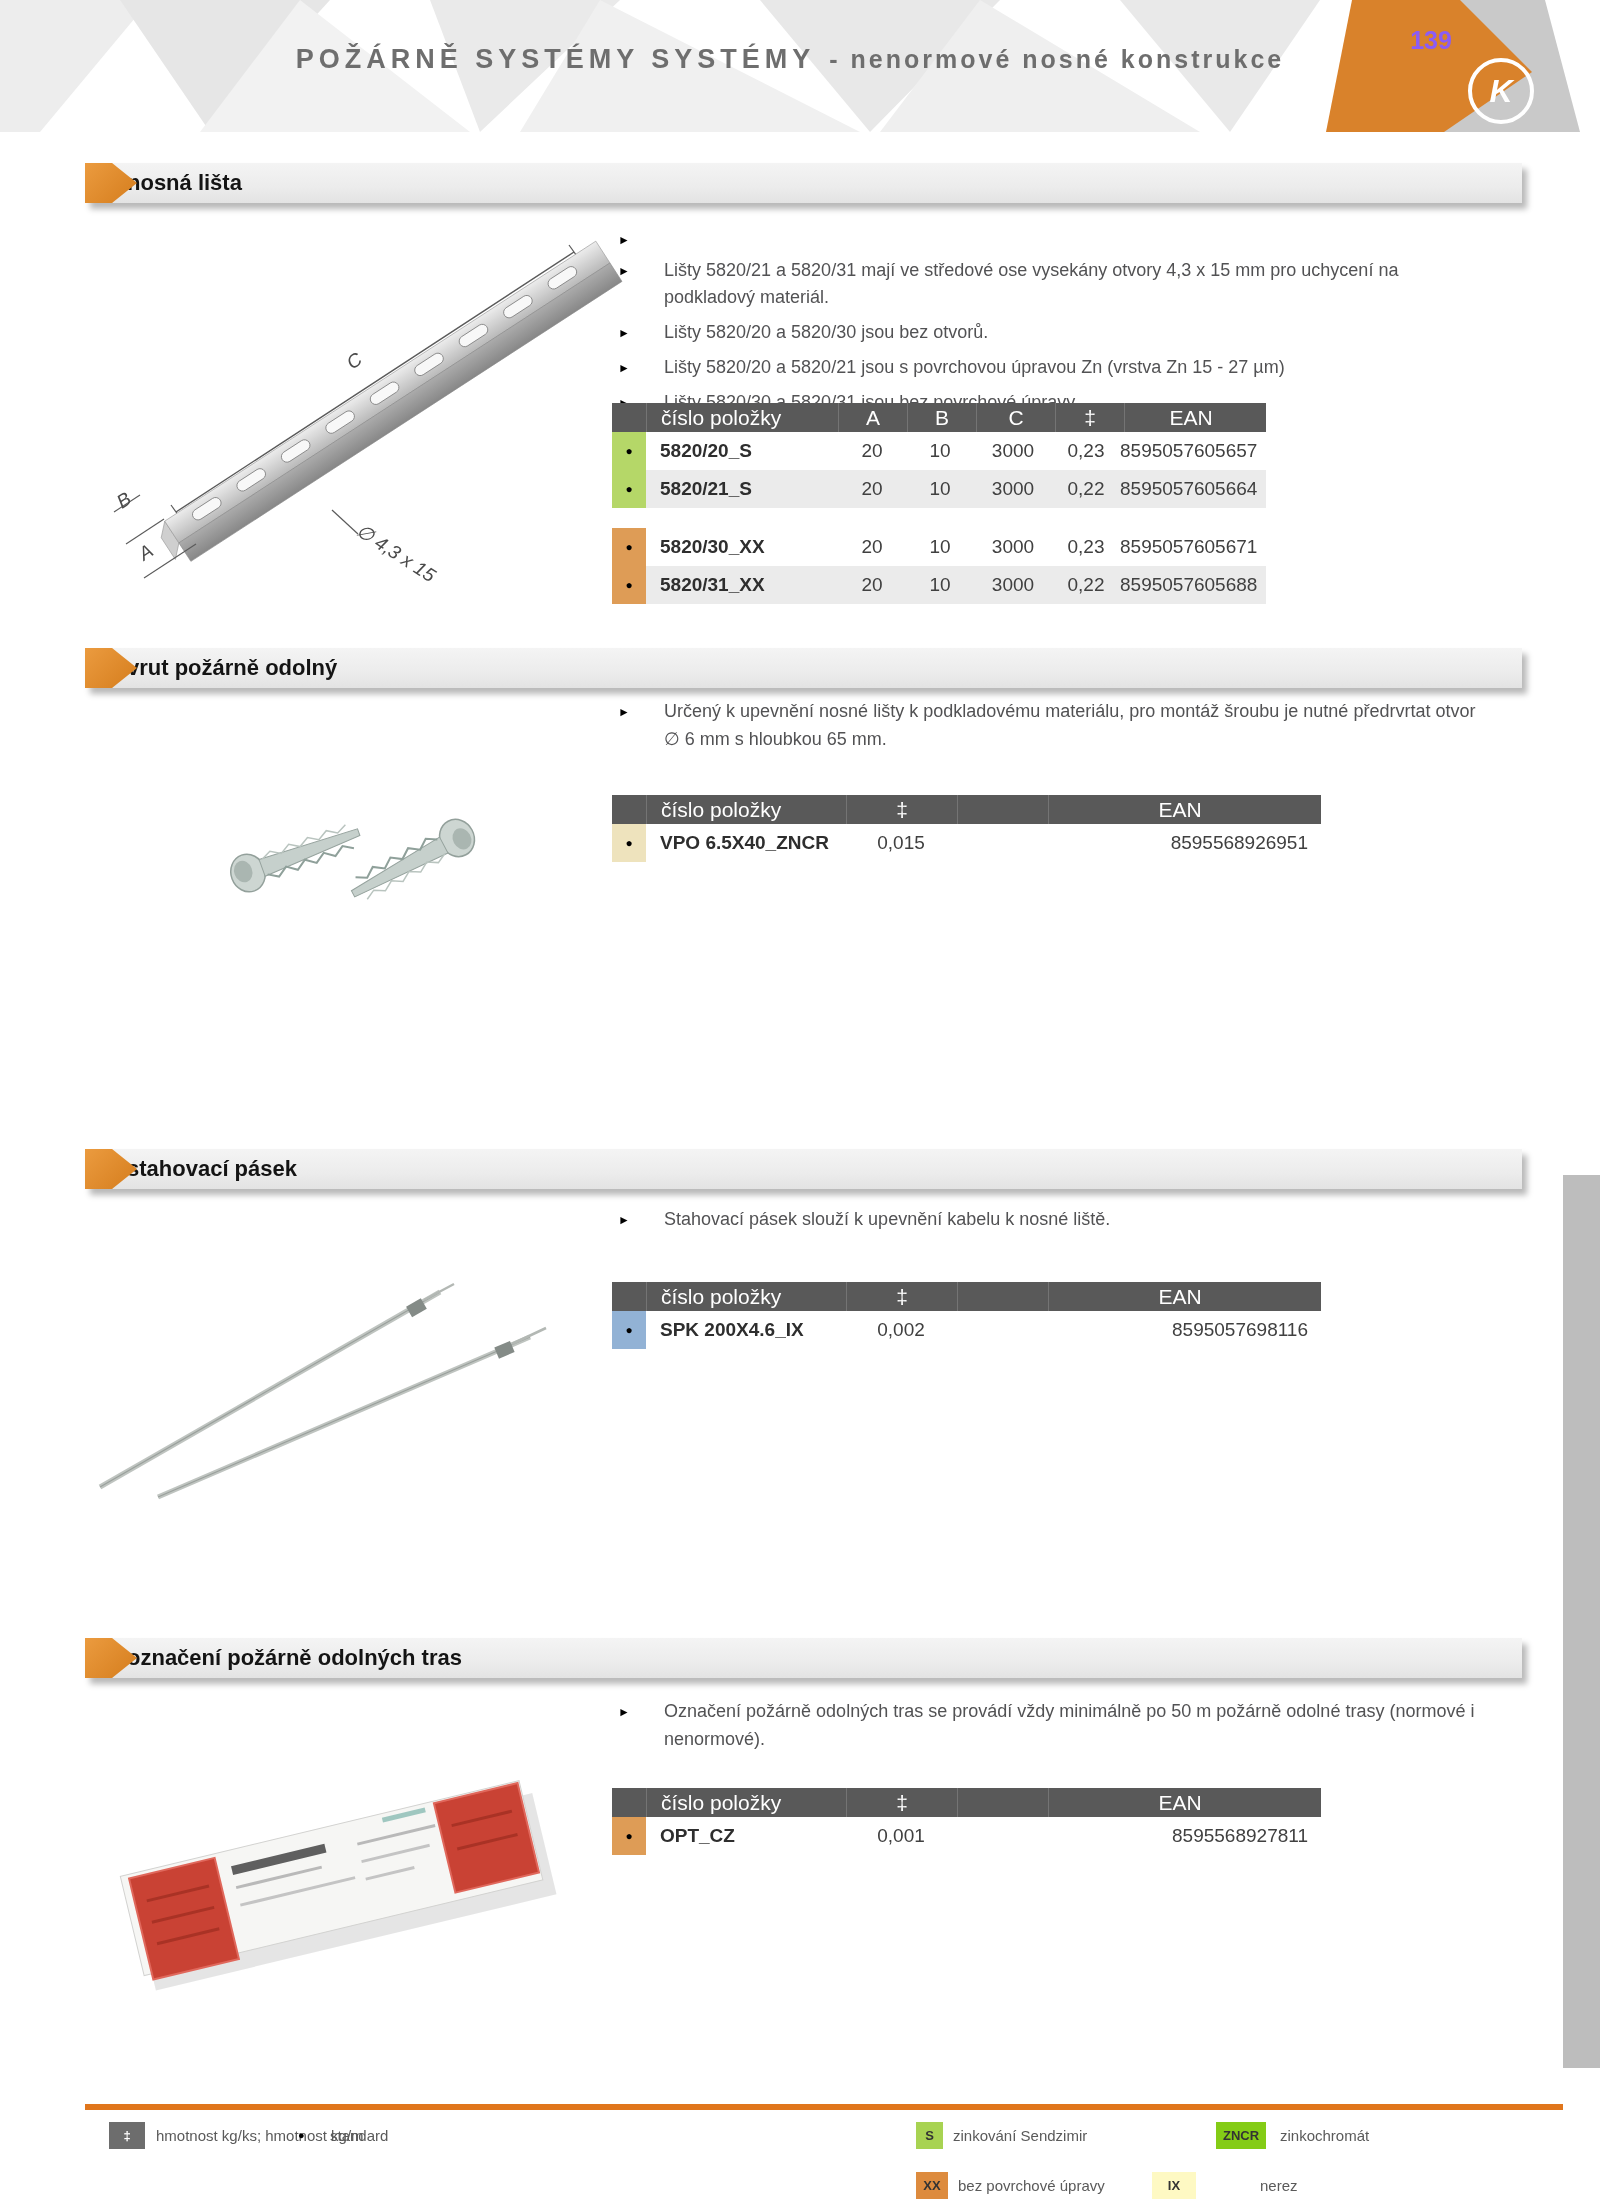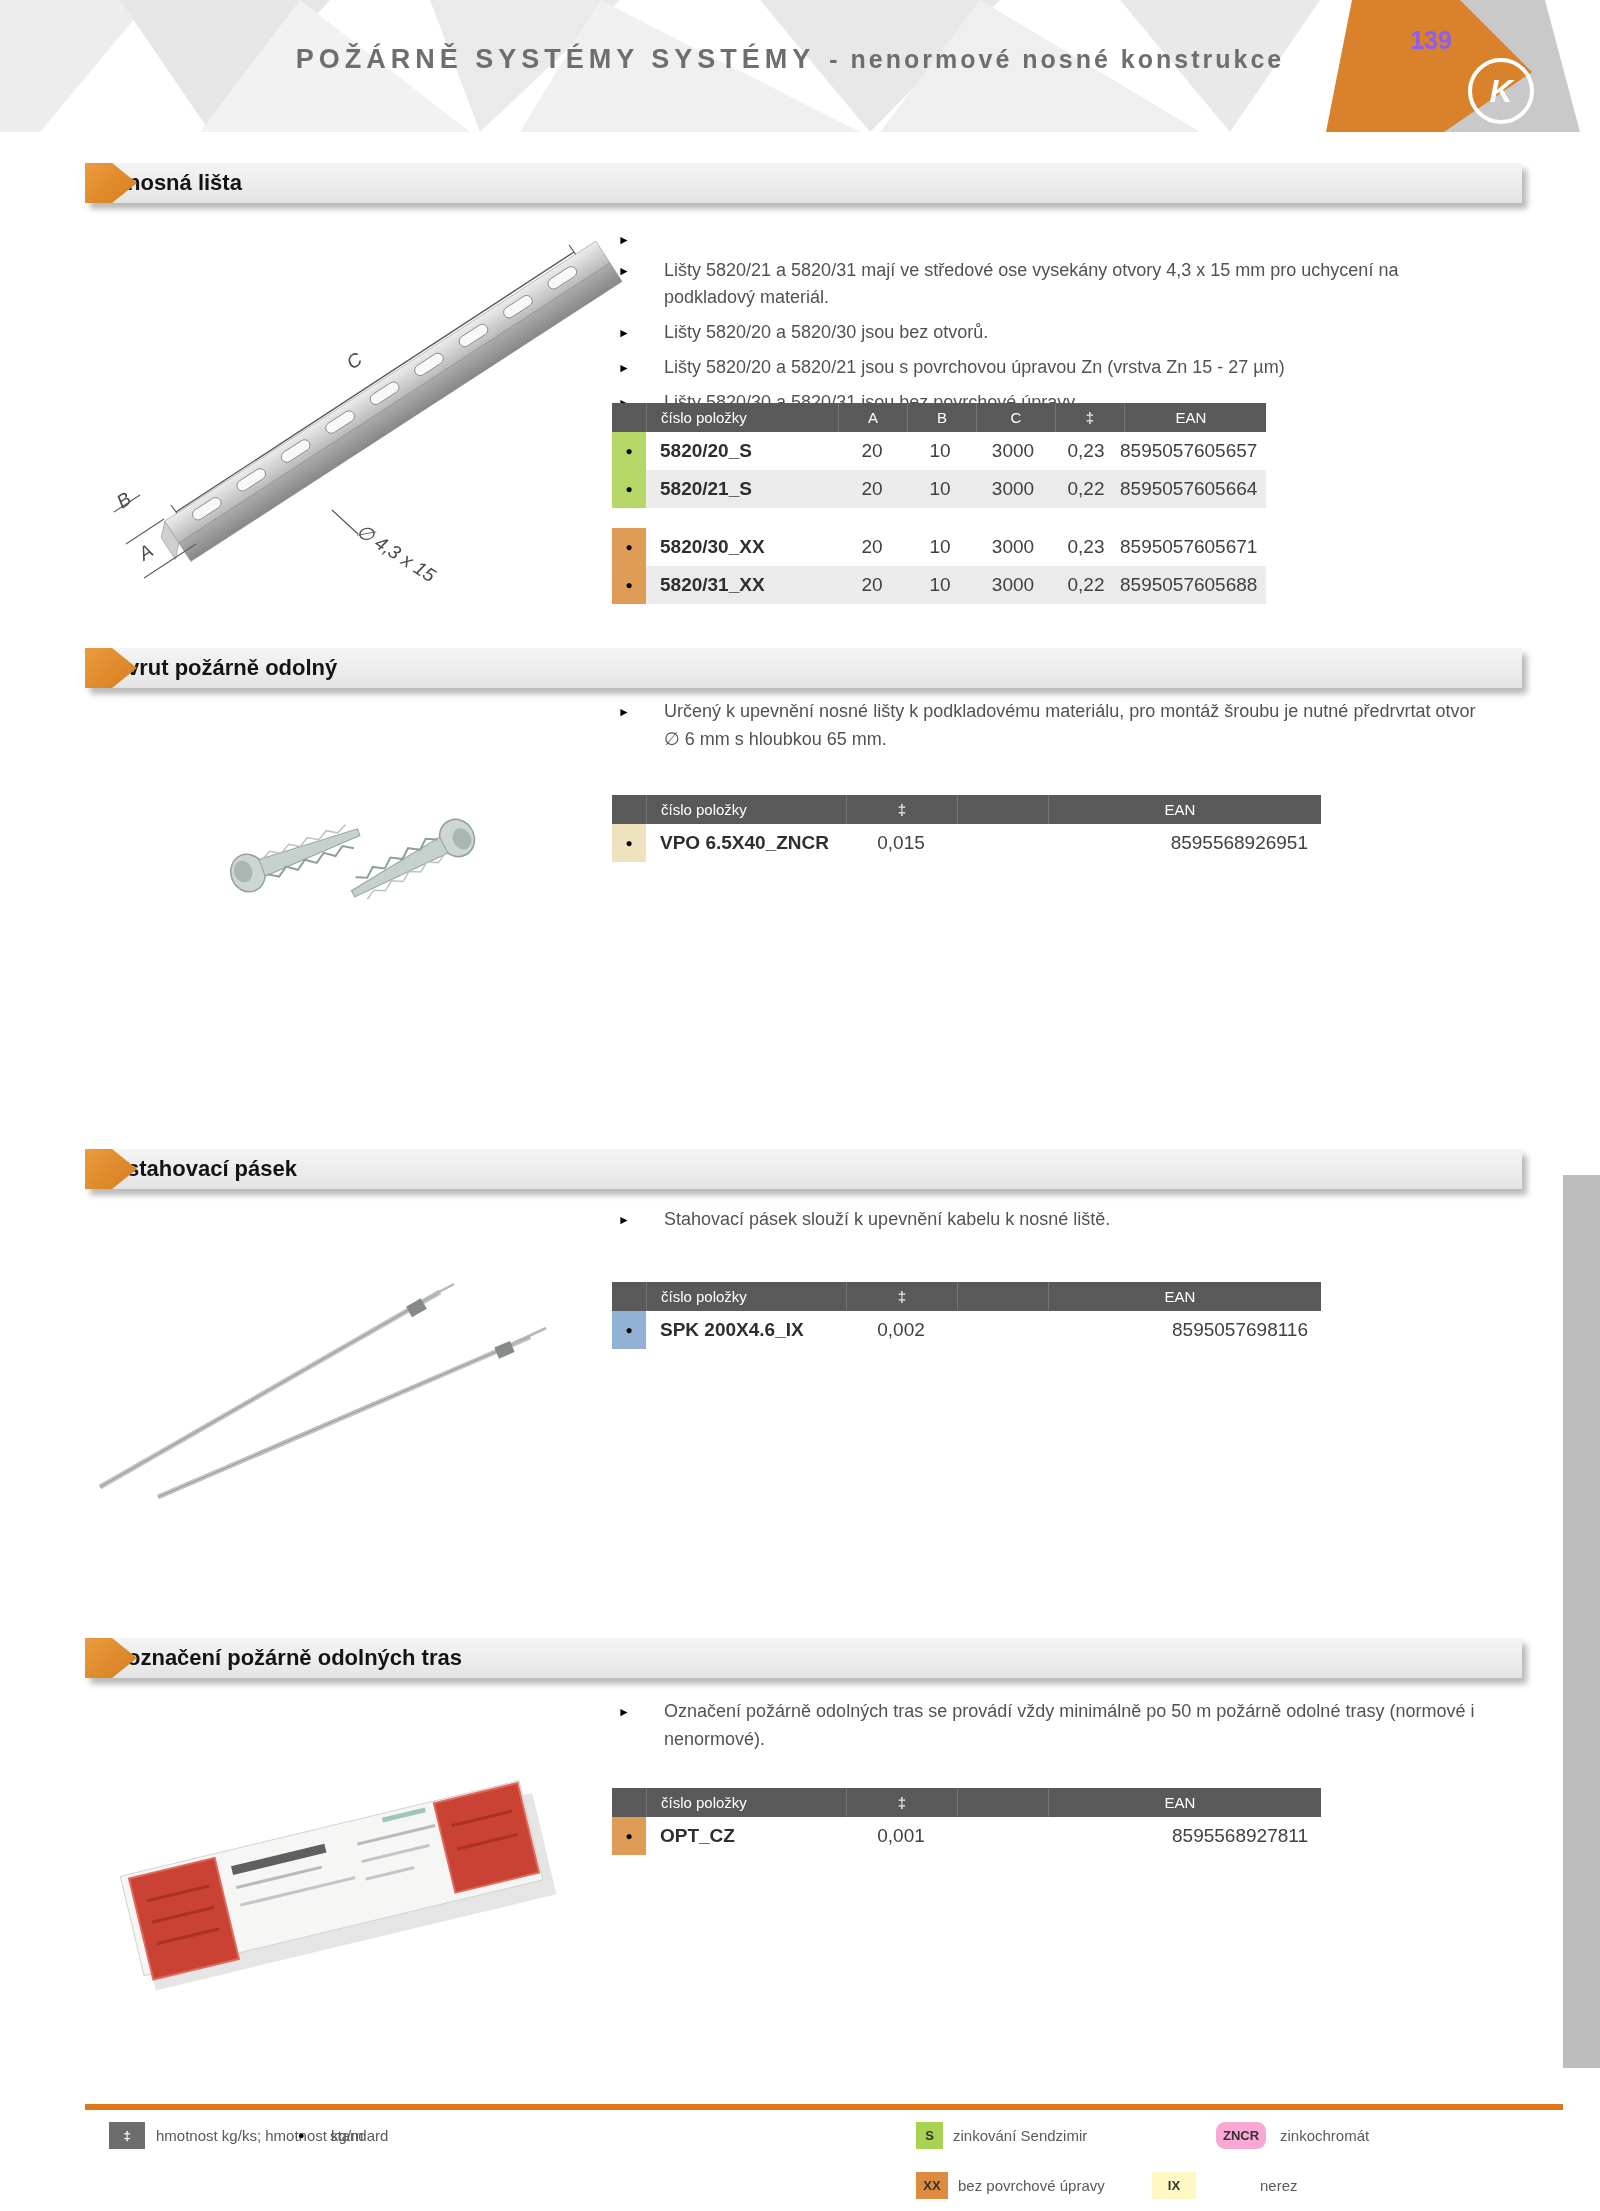--- a/index.html
+++ b/index.html
@@ -28,21 +28,21 @@
   .sec-title{margin-left:42px;line-height:40px;font-size:22px;font-weight:bold;color:#141414;}
 
   
   .blist{position:absolute;left:618px;width:870px;}
   .bitem{display:flex;margin-bottom:7px;font-size:18px;color:#525254;line-height:1.55;}
   .bmark{flex:none;width:24px;font-size:12px;color:#000;padding-top:5px;margin-right:22px;}
 
   
   .tbl{position:absolute;font-size:19px;}
   .trow{display:flex;height:38px;align-items:center;}
-  .thead{height:29px;background:#595959;color:#fff;font-size:15px;}
+  .thead{height:29px;background:#595959;color:#fff;font-size:21px;}
   .thead>div{border-right:1px solid #747474;align-self:stretch;display:flex;align-items:center;}
   .thead>div:last-child{border-right:none;}
   .thead .hc{justify-content:center;}
   .tspacer{height:20px;}
   .alt{background:#ebebeb;}
   .cm{width:34px;align-self:stretch;display:flex;align-items:center;justify-content:center;
       font-size:12px;color:#000;flex:none;}
   .code{font-weight:bold;color:#2e2e2e;}
   .num{color:#404040;}
   
@@ -358,21 +358,21 @@
   <div class="fline"></div>
 
   <div class="lg-box" style="left:109px;top:2122px;width:36px;background:#6d6d6d;color:#fff;">‡</div>
   <div class="lg-txt" style="left:156px;top:2127px;">hmotnost kg/ks; hmotnost kg/m</div>
   <div class="lg-dot" style="left:298px;top:2129px;">●</div>
   <div class="lg-txt" style="left:330px;top:2127px;">standard</div>
 
   <div class="lg-box mk-green" style="left:916px;top:2122px;width:27px;background:#a8d352;">S</div>
   <div class="lg-txt" style="left:953px;top:2127px;">zinkování Sendzimir</div>
 
-  <div class="lg-box" style="left:1216px;top:2122px;width:50px;background:#f9a8d4;border-radius:9px;">ZNCR</div>
+  <div class="lg-box" style="left:1216px;top:2122px;width:50px;background:#84cc16;">ZNCR</div>
   <div class="lg-txt" style="left:1280px;top:2127px;">zinkochromát</div>
 
   <div class="lg-box" style="left:916px;top:2172px;width:32px;background:#dd8b3e;">XX</div>
   <div class="lg-txt" style="left:958px;top:2177px;">bez povrchové úpravy</div>
 
   <div class="lg-box" style="left:1152px;top:2172px;width:44px;background:#fef9c3;">IX</div>
   <div class="lg-txt" style="left:1260px;top:2177px;">nerez</div>
 
 </div>
 

